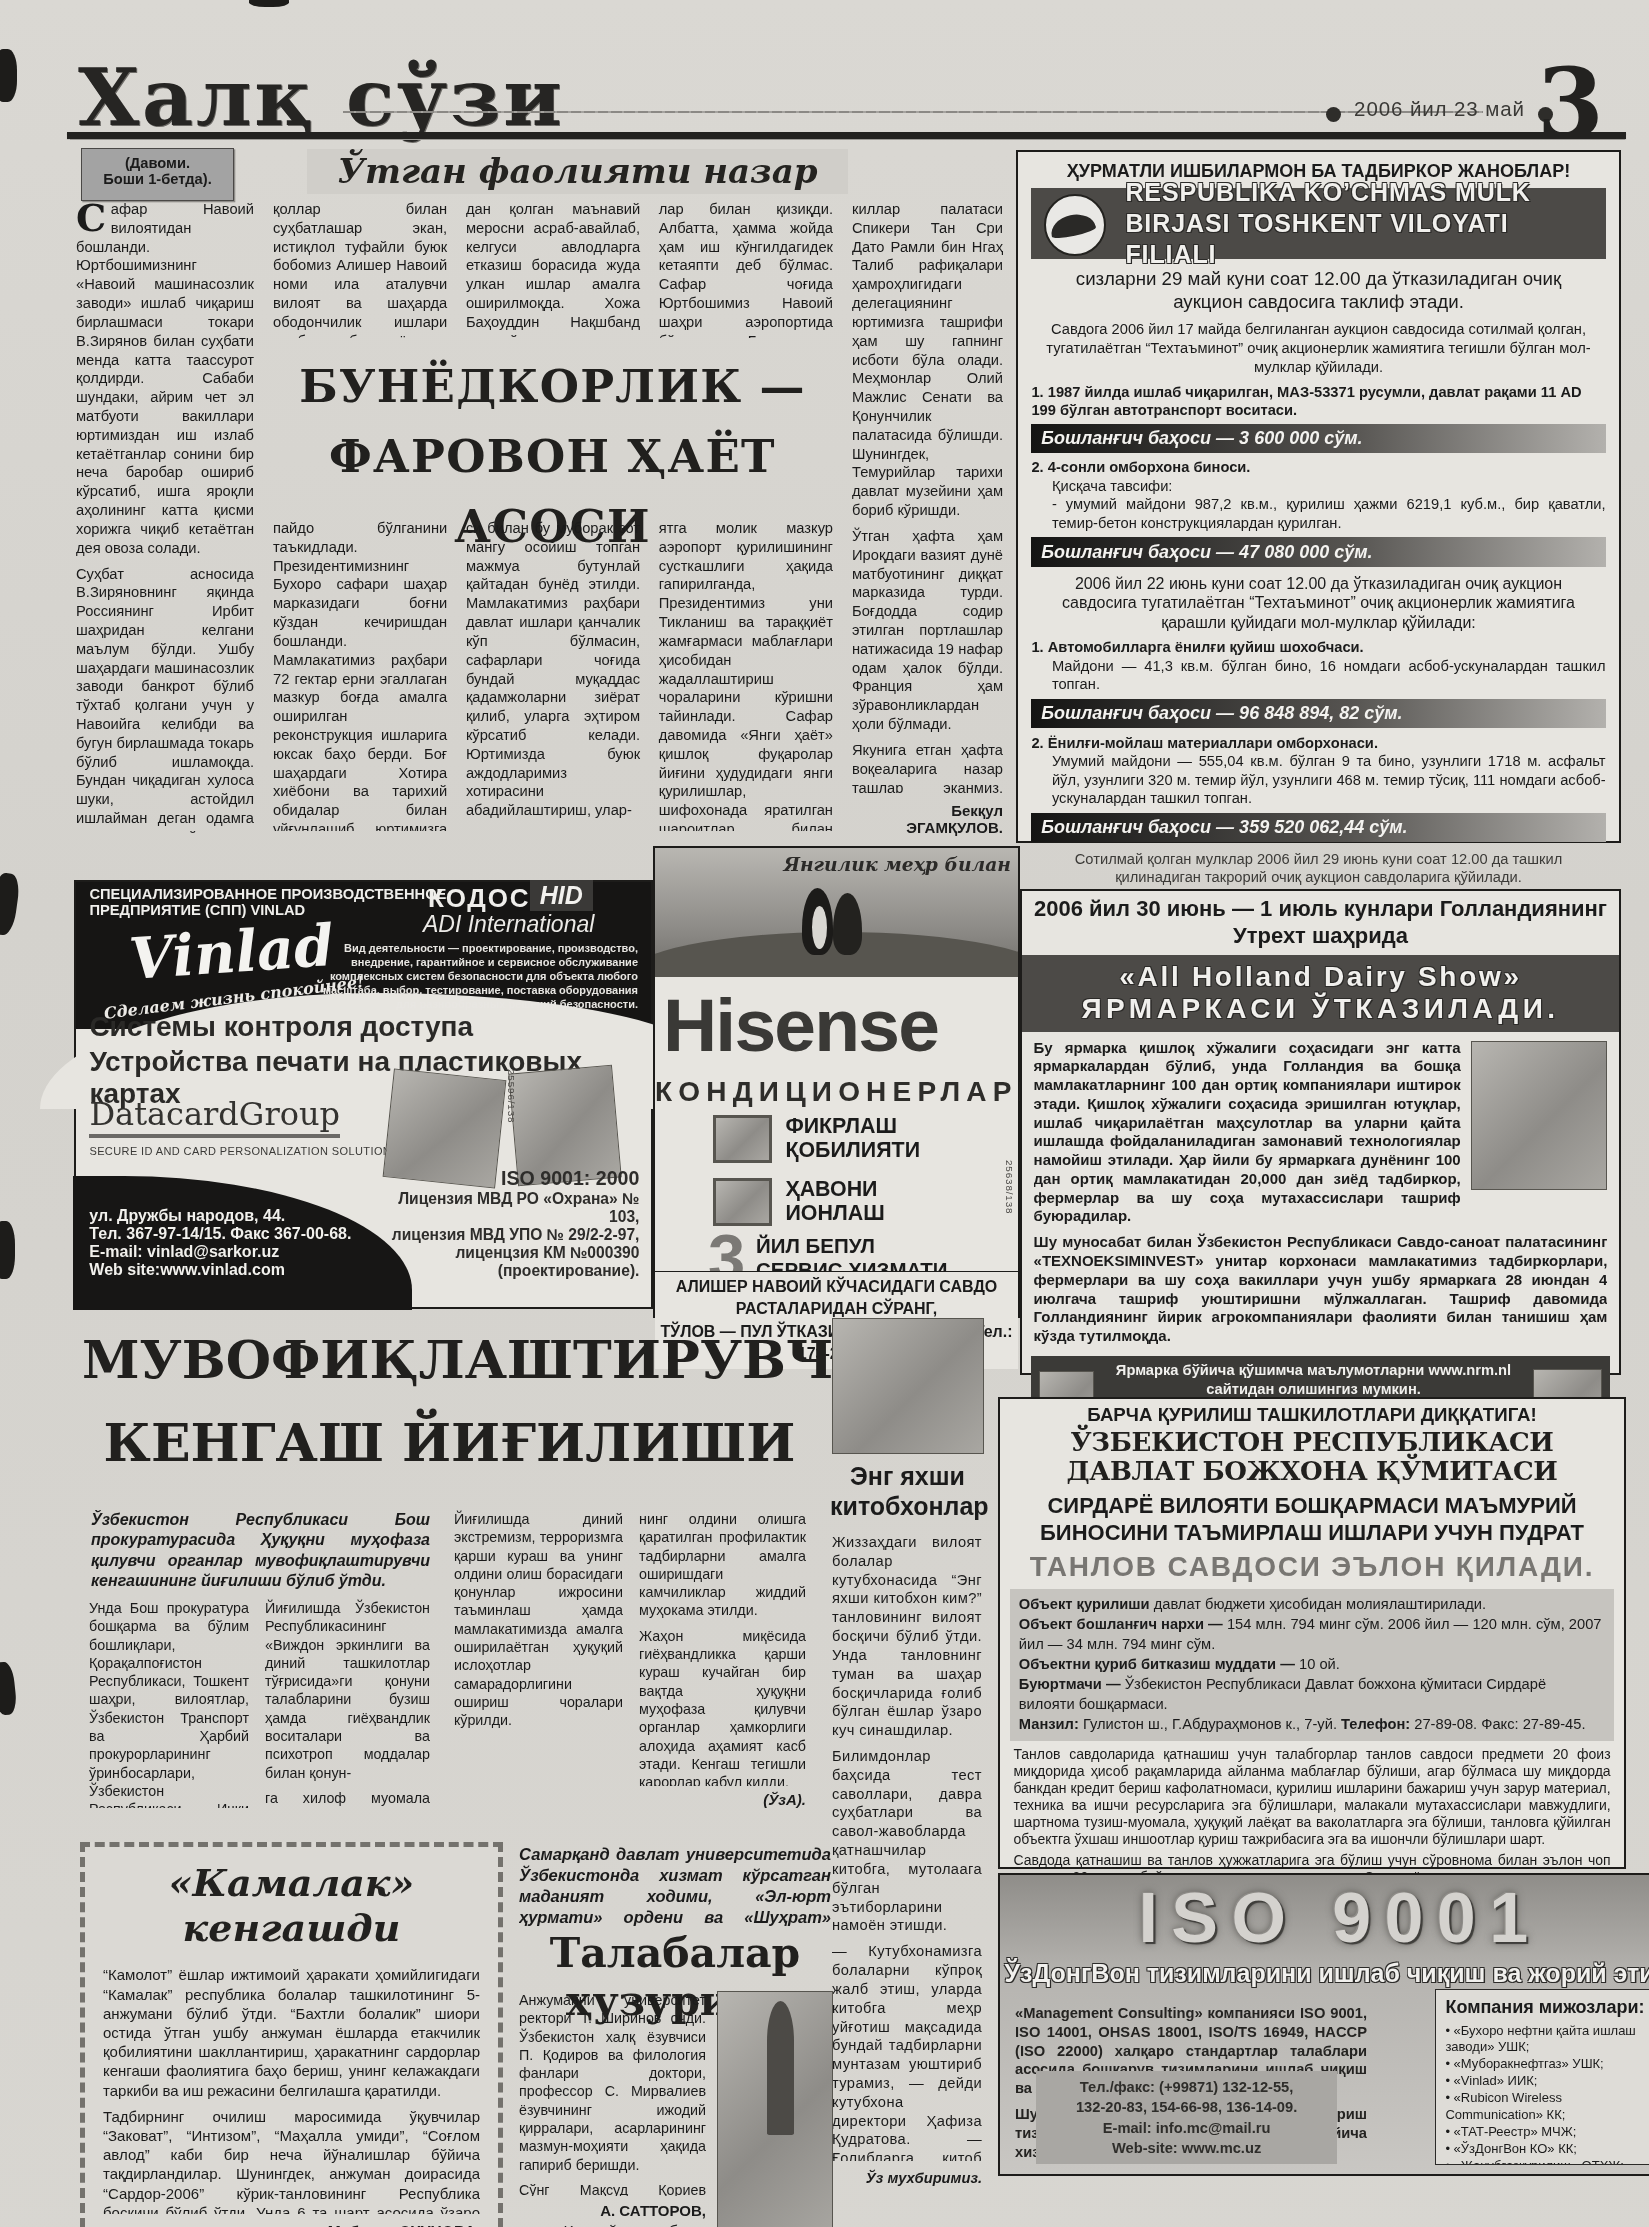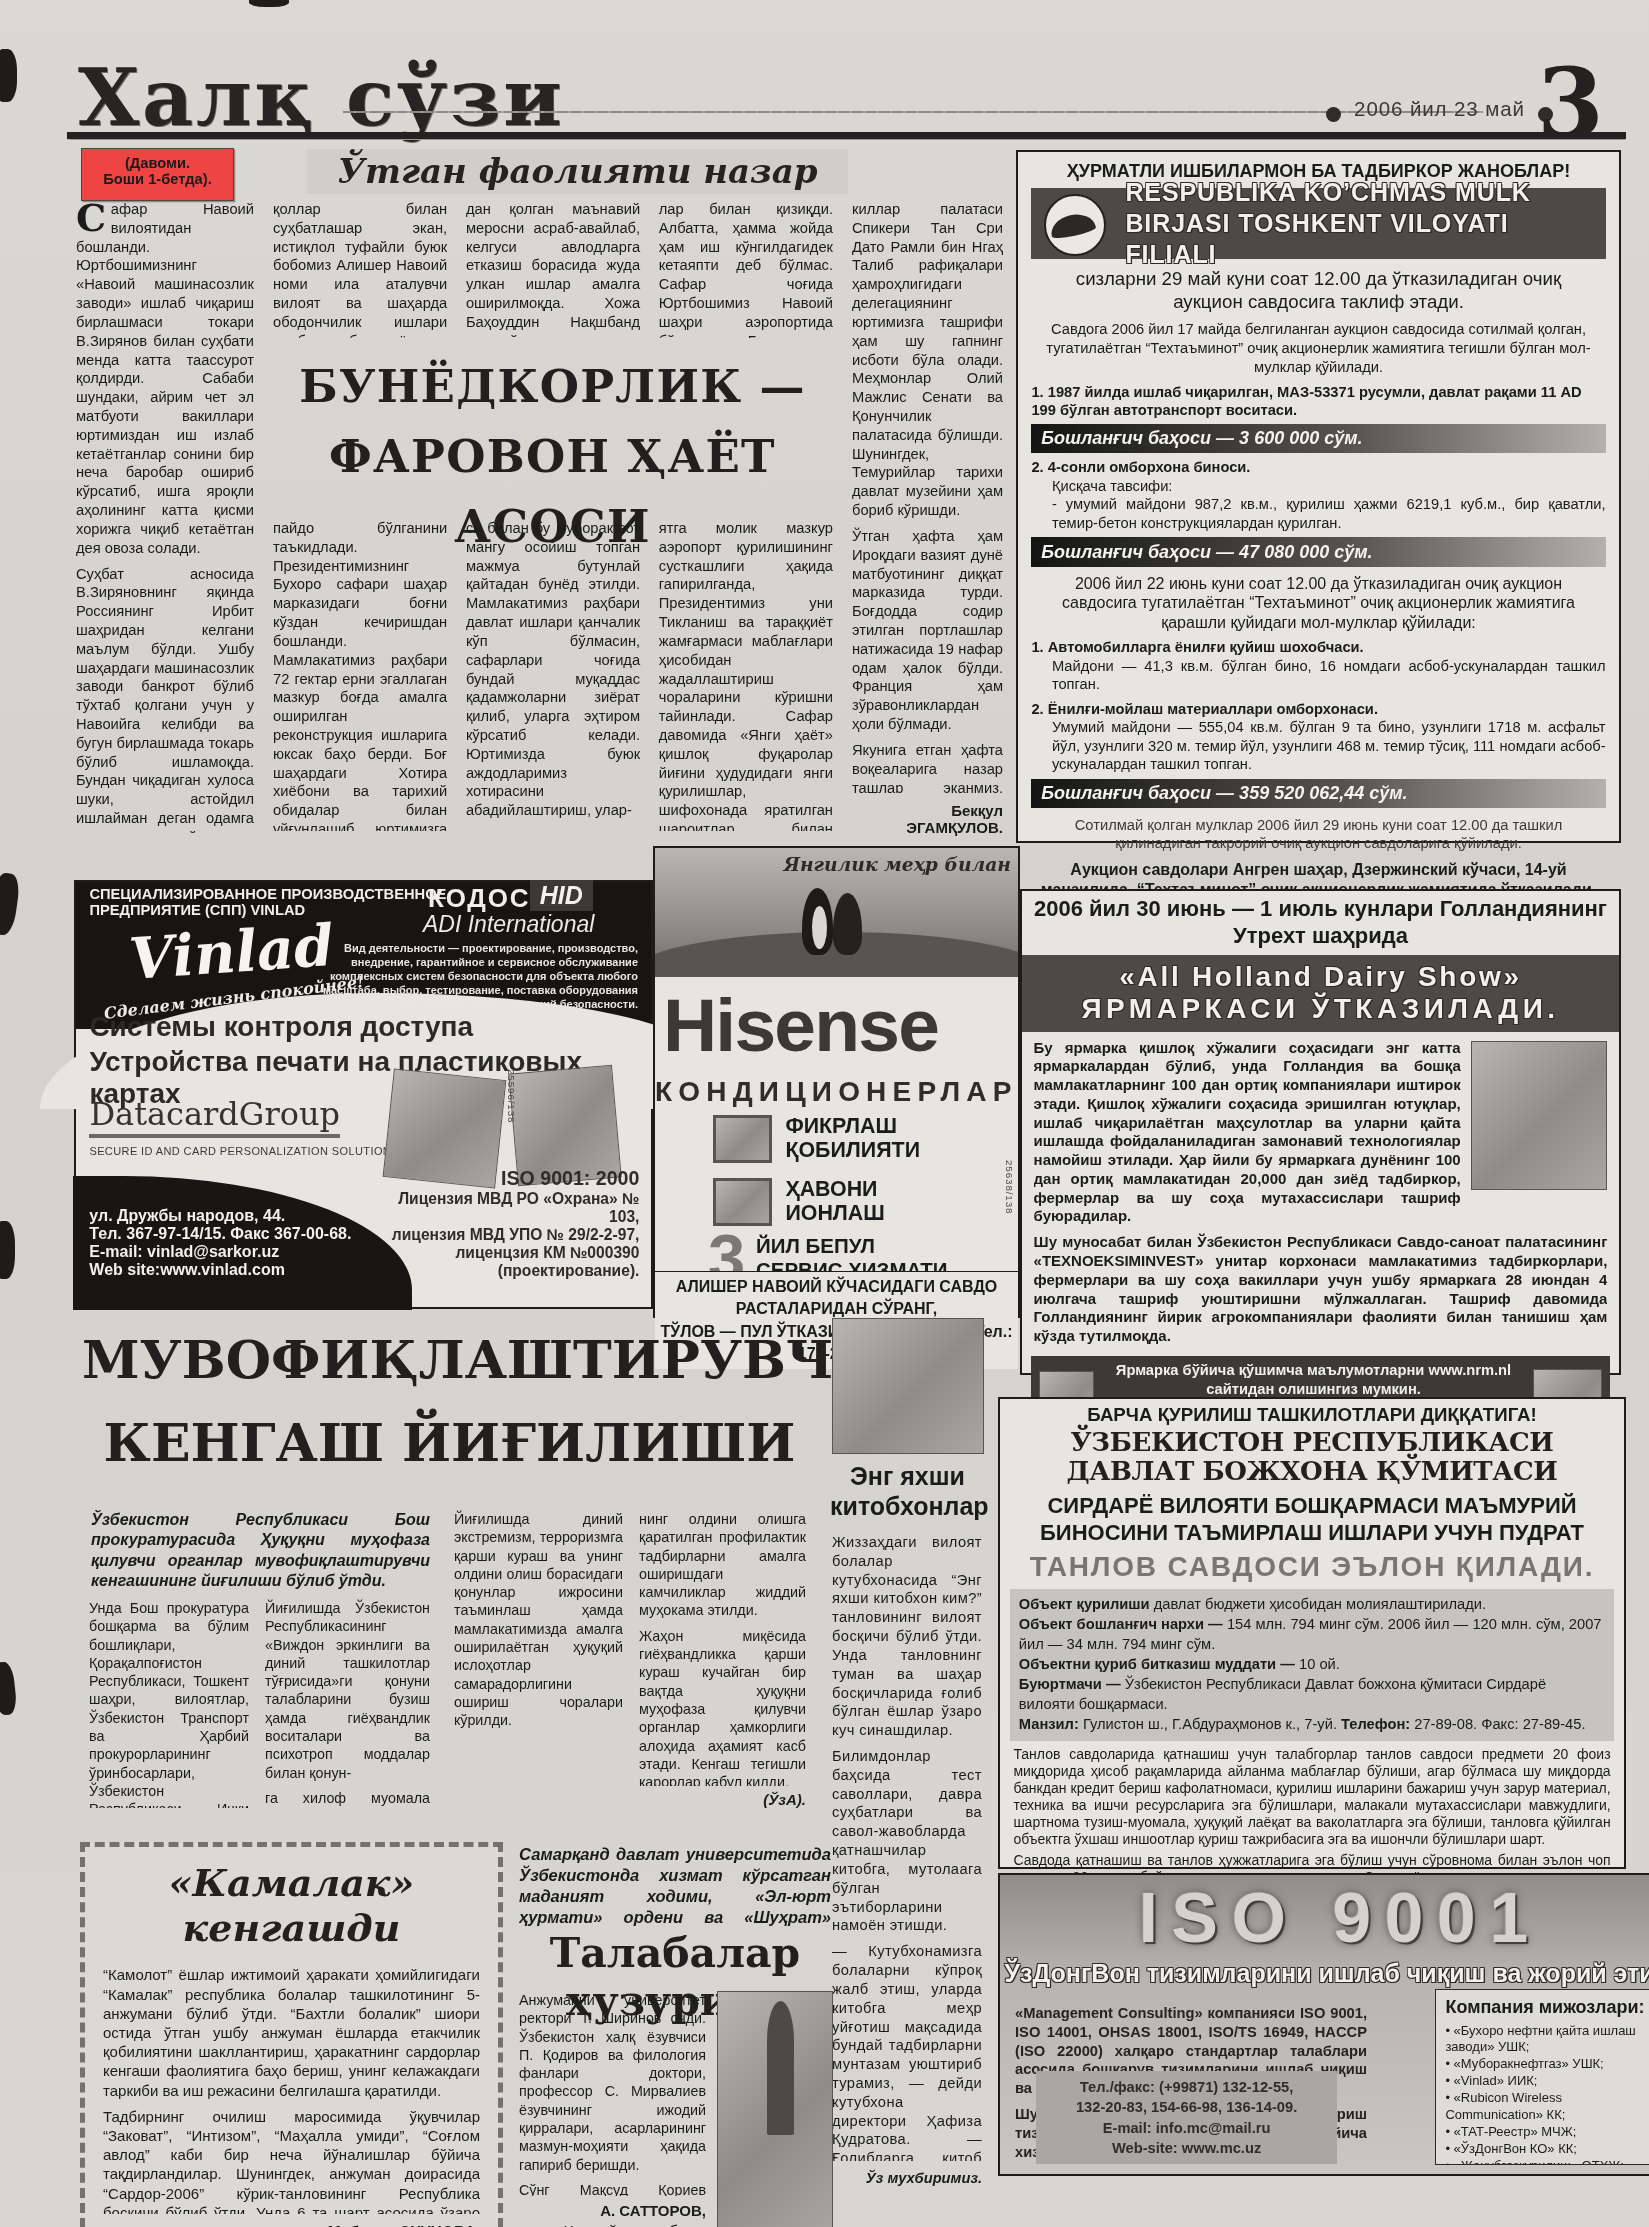--- a/index.html
+++ b/index.html
@@ -9,21 +9,21 @@
   .j{text-align:justify;line-height:1.28}
   .j p{margin:0 0 7.1px 0}
   .serif{font-family:"DejaVu Serif",serif}
   .clip{overflow:hidden}
   .masthead{font-family:"DejaVu Serif",serif;font-weight:bold;font-size:79px;letter-spacing:2.7px;color:#262523;text-shadow:0.9px 0.9px 0.4px #6c6a66}
   .pagenum{font-family:"DejaVu Serif",serif;font-weight:bold;font-size:96px;color:#232220}
   .dateline{font-size:20.5px;color:#3a3936;letter-spacing:0.9px}
   .dot{width:15px;height:15px;border-radius:50%;background:#2e2d2a;display:inline-block;vertical-align:middle}
   .rule-thin{height:2.2px;background:repeating-linear-gradient(90deg,#8b8985 0 10.7px,#a5a39f 10.7px 13.4px)}
   .rule-heavy{height:7.1px;background:#232220;box-shadow:0 1.3px 0.9px #9a9894}
-  .graybox{background:#ef4444;border:1.8px solid #4a4846;box-shadow:1.3px 1.3px 0 #8f8d89}
+  .graybox{background:#a3a3a3;border:1.8px solid #4a4846;box-shadow:1.3px 1.3px 0 #8f8d89}
   .banner{background:#d0cec9;font-family:"DejaVu Serif",serif;font-style:italic;font-weight:bold;font-size:34px;color:#242320;text-align:center}
   .headline{font-family:"DejaVu Serif",serif;font-weight:bold;text-align:center;color:#21201e}
   .colset{display:flex;gap:18.7px}
   .colset>div{flex:1}
   .adbox{background:#e7e5e0;border:2.7px solid #1d1c1a}
   .bandprice{background:linear-gradient(90deg,#141413,#555350 55%,#b3b1ad);color:#f4f3f0;
              font-style:italic;font-weight:bold;font-size:18px;padding:3.6px 9.8px}
   .darkband{background:#4c4a47;color:#f2f1ee}
   .scriptline{font-family:"DejaVu Serif",serif;font-style:italic;font-weight:bold}
   .photo{background:linear-gradient(135deg,#b8b6b1,#8e8c88 55%,#a9a7a2);border:1.3px solid #57554f}
@@ -112,20 +112,21 @@
     <div style="margin-left:20.5px">Қисқача тавсифи:</div>
     <div class="j" style="margin-left:20.5px">- умумий майдони 987,2 кв.м., қурилиш ҳажми 6219,1 куб.м., бир қаватли, темир-бетон конструкциялардан қурилган.</div>
   </div>
   <div class="bandprice" style="margin-top:4.5px">Бошланғич баҳоси — 47 080 000 сўм.</div>
   <div style="text-align:center;font-size:16px;margin:7.1px 6.2px 0">2006 йил 22 июнь куни соат 12.00 да ўтказиладиган очиқ аукцион савдосига тугатилаётган “Техтаъминот” очиқ акционерлик жамиятига қарашли қуйидаги мол-мулклар қўйилади:</div>
   <div style="margin-top:5.3px">
     <span style="font-weight:bold">1.</span>
     <span style="font-weight:bold">Автомобилларга ёнилғи қуйиш шохобчаси.</span>
     <div class="j" style="margin-left:20.5px">Майдони — 41,3 кв.м. бўлган бино, 16 номдаги асбоб-ускуналардан ташкил топган.</div>
   </div>
+  <div class="bandprice" style="margin-top:4.5px">Бошланғич баҳоси — 96 848 894, 82 сўм.</div>
   <div style="margin-top:5.3px">
     <span style="font-weight:bold">2.</span>
     <span style="font-weight:bold">Ёнилғи-мойлаш материаллари омборхонаси.</span>
     <div class="j" style="margin-left:20.5px">Умумий майдони — 555,04 кв.м. бўлган 9 та бино, узунлиги 1718 м. асфальт йўл, узунлиги 320 м. темир йўл, узунлиги 468 м. темир тўсиқ, 111 номдаги асбоб-ускуналардан ташкил топган.</div>
   </div>
   <div class="bandprice" style="margin-top:4.5px">Бошланғич баҳоси — 359 520 062,44 сўм.</div>
   <div style="margin:8px 9px 0;text-align:center;color:#3c3b38">Сотилмай қолган мулклар 2006 йил 29 июнь куни соат 12.00 да ташкил қилинадиган такрорий очиқ аукцион савдоларига қўйилади.</div>
   <div style="margin:7.1px 3.6px 0;text-align:center;font-weight:bold;font-size:16px">Аукцион савдолари Ангрен шаҳар, Дзержинский кўчаси, 14-уй манзилида, “Техтаъминот” очиқ акционерлик жамиятида ўтказилади. Телефонлар: 8 (266) 2-31-21, 382-89-14.</div>
   <div style="display:flex;margin-top:7.1px;align-items:center">
     <div class="scriptline" style="width:147px;font-size:18.7px;transform:rotate(-6deg);text-align:center">

